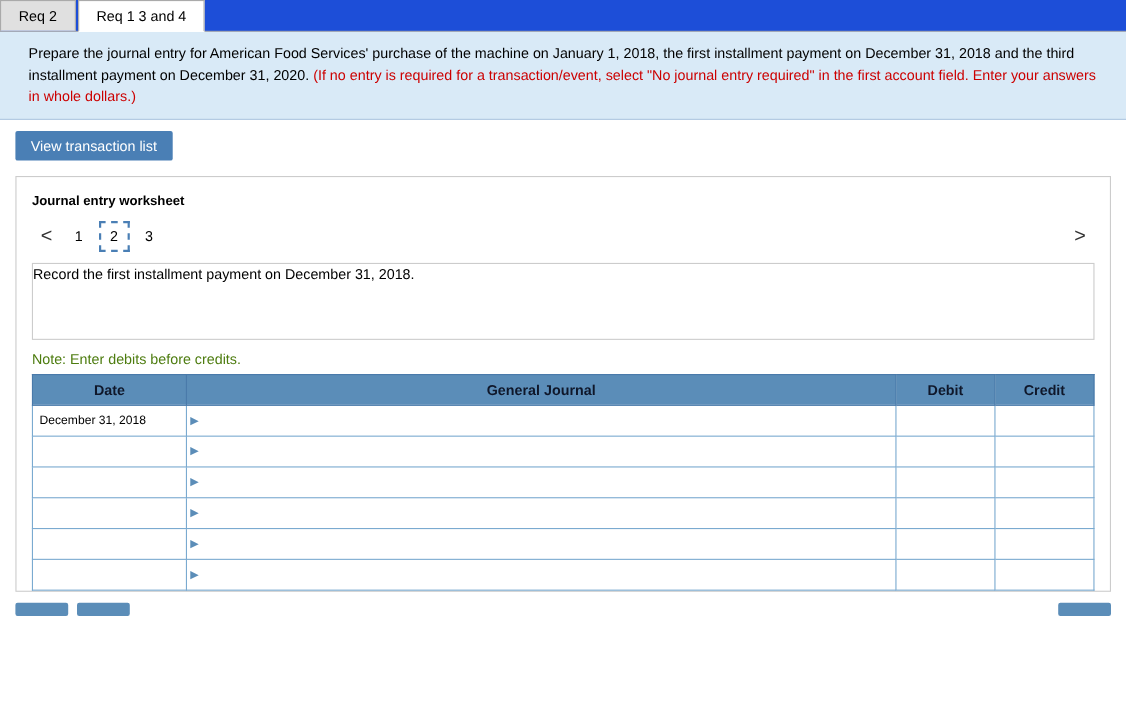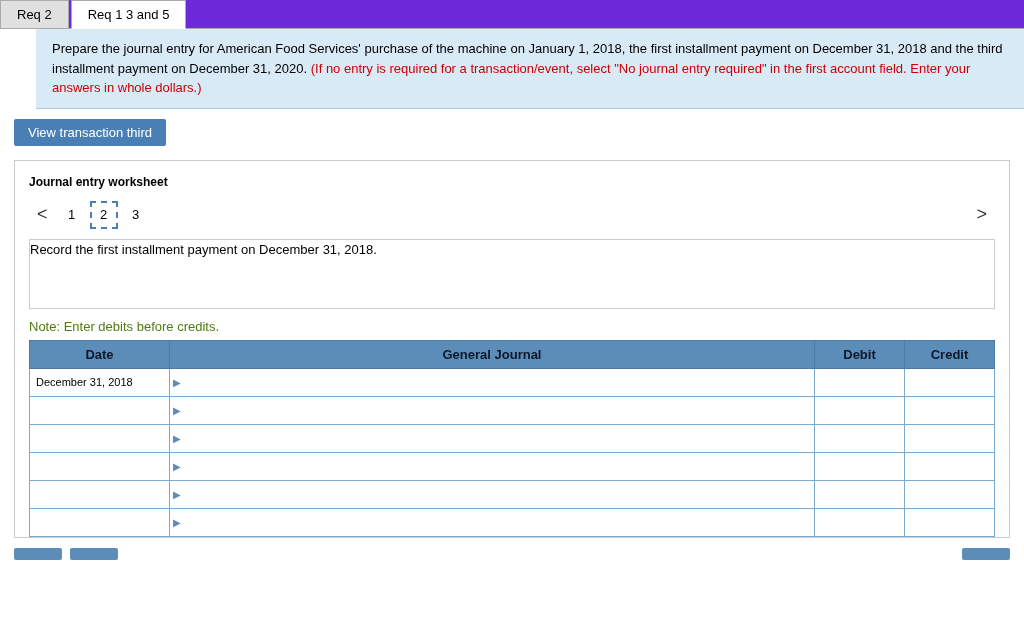--- a/index.html
+++ b/index.html
@@ -1,45 +1,44 @@
 <!DOCTYPE html>
 <html><head>
   <meta charset="utf-8">
   <style>
     * { box-sizing: border-box; margin: 0; padding: 0; }
     body { font-family: Arial, sans-serif; font-size: 13px; background: #fff; color: #000; }
 
     .tabs {
       display: flex;
       border-bottom: 1px solid #aaa;
-      background: #6d28d9;
+      background: #1d4ed8;
     }
     .tab {
       padding: 6px 16px;
       cursor: pointer;
       border: 1px solid #aaa;
       border-bottom: none;
       background: #e0e0e0;
       font-size: 13px;
       margin-right: 2px;
     }
     .tab.active {
       background: #fff;
       border-bottom: 1px solid #fff;
       margin-bottom: -1px;
       z-index: 1;
     }
 
     .instructions {
       background: #d9eaf7;
-      padding: 10px 16px;
+      padding: 10px 26px;
       font-size: 13px;
       line-height: 1.5;
       border-bottom: 1px solid #b0c8e0;
-      margin-left: 36px;
     }
     .instructions .red {
       color: #cc0000;
     }
 
     .view-btn {
       display: inline-block;
       background: #4a7fb5;
       color: #fff;
       padding: 6px 14px;
@@ -175,31 +174,31 @@
     }
   </style>
 </head>
 <body>
 
 
 
 
 <div class="tabs">
   <div class="tab">Req 2</div>
-  <div class="tab active">Req 1 3 and 5</div>
+  <div class="tab active">Req 1 3 and 4</div>
 </div>
 
 
 <div class="instructions">
   <span>Prepare the journal entry for American Food Services' purchase of the machine on January 1, 2018, the first installment payment on December 31, 2018 and the third installment payment on December 31, 2020.</span>
   <span class="red">(If no entry is required for a transaction/event, select "No journal entry required" in the first account field. Enter your answers in whole dollars.)</span>
 </div>
 
 
-<button class="view-btn">View transaction third</button>
+<button class="view-btn">View transaction list</button>
 
 
 <div class="worksheet-container">
   <div class="worksheet-title">Journal entry worksheet</div>
 
   <div class="nav-row">
     <div class="nav-arrow">&lt;</div>
     <div class="page-num">1</div>
     <div class="page-num active">2</div>
     <div class="page-num">3</div>

